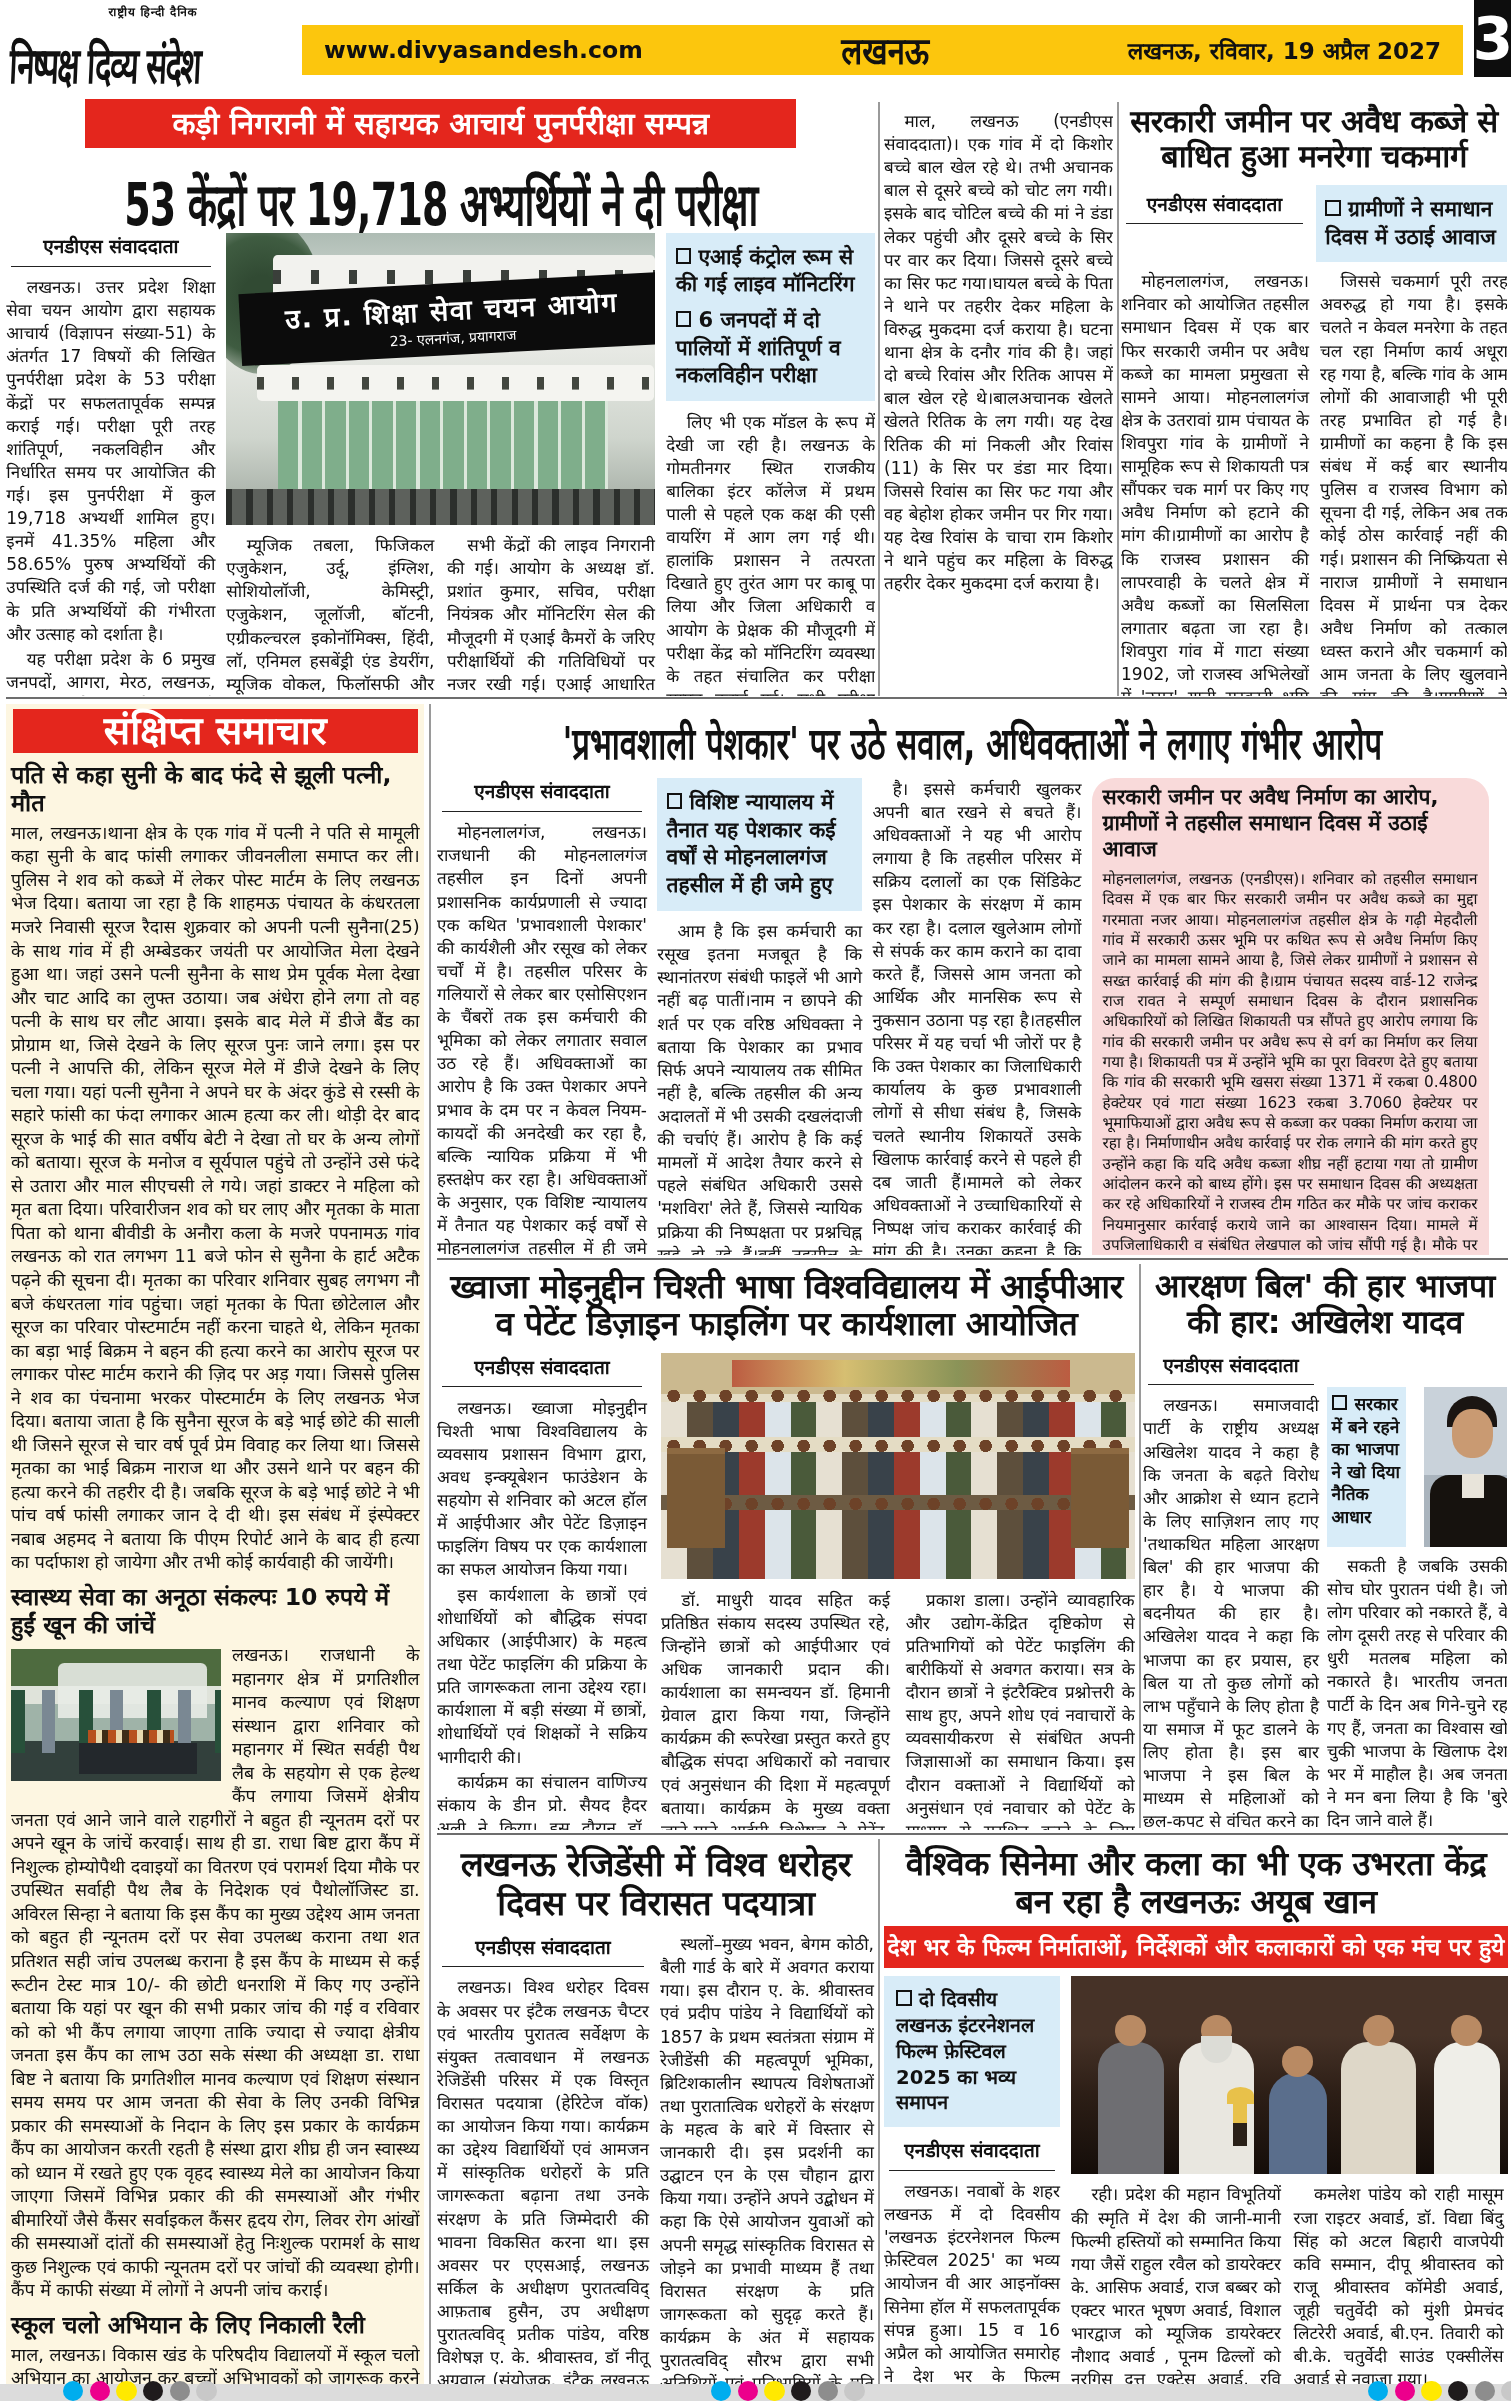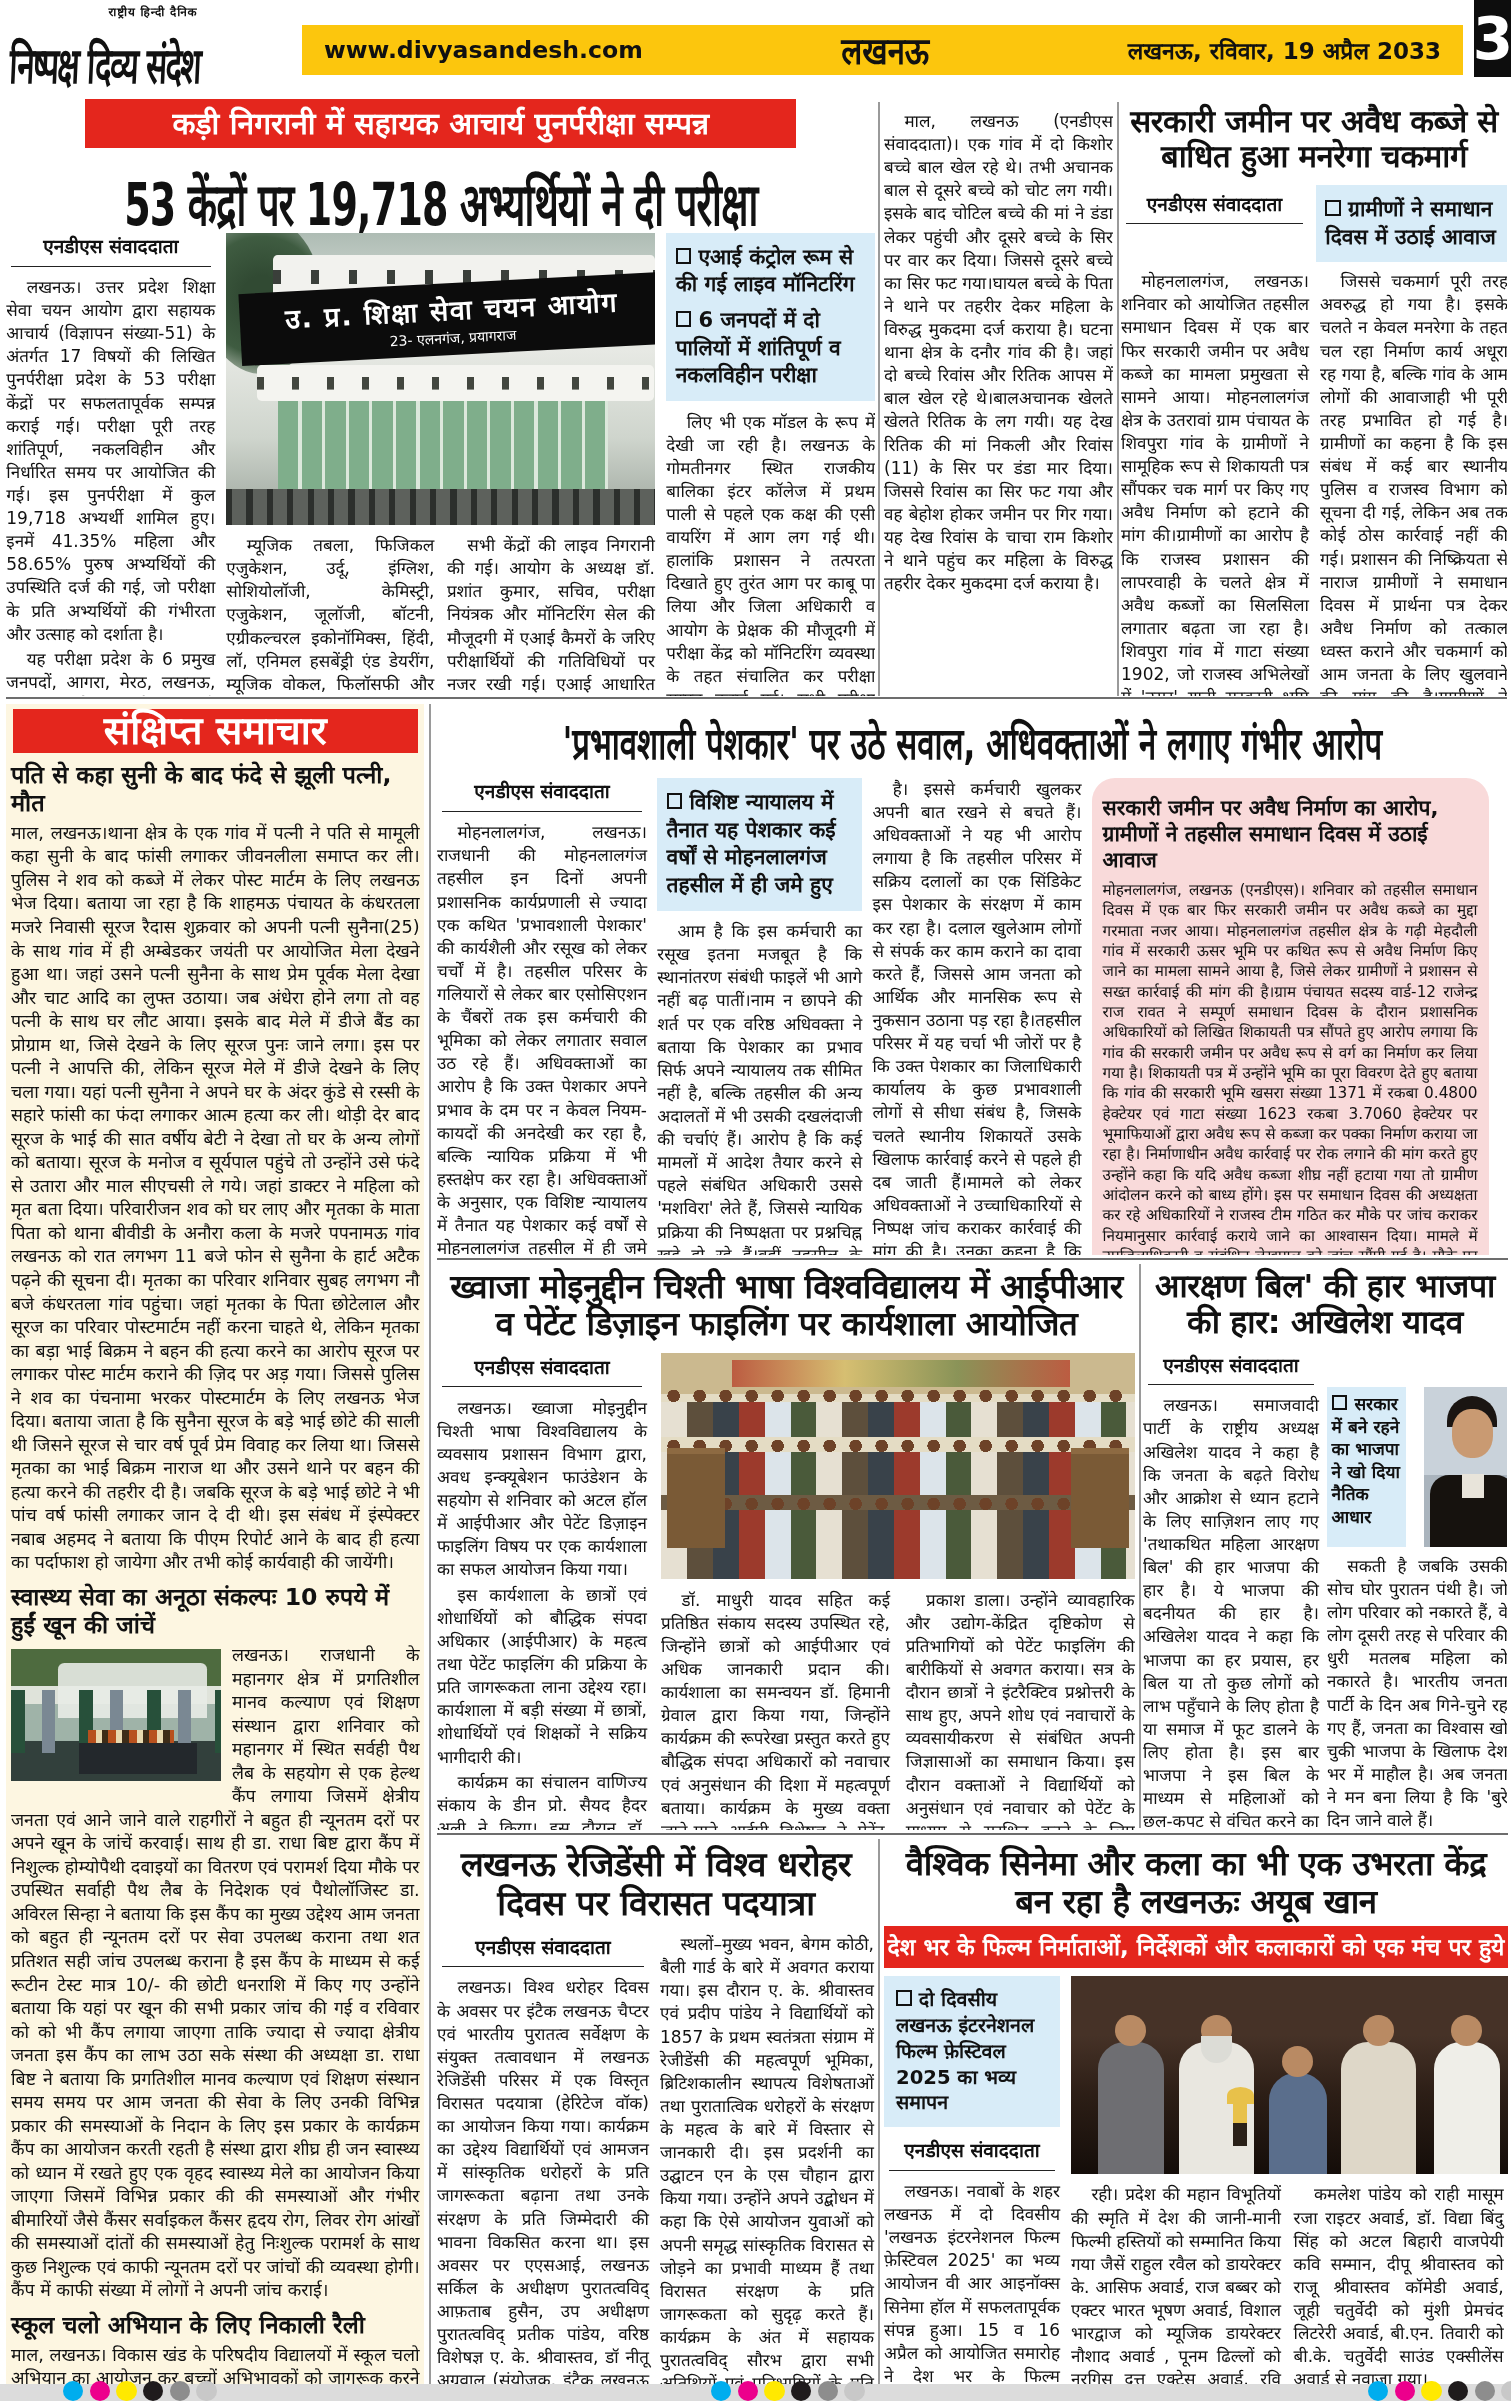--- a/index.html
+++ b/index.html
@@ -85,21 +85,21 @@
         background:repeating-linear-gradient(90deg,#b8511e 0 7.9px,#e8d9b0 7.9px 14px,#3d2c18 14px 20.4px);}
   
   .modE{left:437px;top:704px;width:1071px;height:551px;}
   .headE{font-size:31px;font-weight:bold;white-space:nowrap;text-align:center;transform:scale(1,1.42);
         transform-origin:center top;height:52px;margin-top:7.9px;}
   .rowE{display:flex;gap:10.2px;margin-top:14px;}
   .colE1{width:210px;flex:none;}
   .colE2{width:205px;flex:none;}
   .colE3{width:209px;flex:none;}
   .colE4{width:397px;flex:none;}
-  .pinkbox{background:#f9dada;padding:17px 11px;box-sizing:border-box;height:575px;overflow:hidden;border-radius:23px;}
+  .pinkbox{background:#f9dada;padding:6px 11px;box-sizing:border-box;height:575px;overflow:hidden;border-radius:23px;}
   .pinkbox .ph{font-weight:bold;font-size:21px;line-height:1.25;margin-bottom:6.3px;}
   .pinkbox .pb{font-size:15.3px;line-height:1.33;text-align:justify;}
   
   .modF{left:437px;top:1263px;width:699px;height:567px;}
   .modF .h2{font-size:33px;}
   .rowF{display:flex;gap:14px;margin-top:11px;}
   .colF1{width:210px;flex:none;}
   .colF2{width:474px;flex:none;}
   .crowd{width:474px;height:226px;background:linear-gradient(180deg,#cbb98f 0 18%,#e4dcc4 18% 55%,#6d5b43 55% 100%);}
   .c-banner{position:absolute;left:71px;top:6.3px;width:338px;height:27px;
@@ -167,21 +167,21 @@
 
 <div class="page">
 
   <div class="logo">
     <div class="tagline">राष्ट्रीय हिन्दी दैनिक</div>
     <div class="masthead">निष्पक्ष दिव्य संदेश</div>
   </div>
   <div class="topbar">
     <span class="web">www.divyasandesh.com</span>
     <span class="edition">लखनऊ</span>
-    <span class="dateline">लखनऊ, रविवार, 19 अप्रैल 2033</span>
+    <span class="dateline">लखनऊ, रविवार, 19 अप्रैल 2027</span>
   </div>
   <div class="pageno">3</div>
 
   <div class="mod modA">
     <div class="kicker">कड़ी निगरानी में सहायक आचार्य पुनर्परीक्षा सम्पन्न</div>
     <div class="bighead">53 केंद्रों पर 19,718 अभ्यर्थियों ने दी परीक्षा</div>
     <div class="rowA">
       <div class="colA1 body">
         <div class="byline">एनडीएस संवाददाता</div>
         <p>लखनऊ। उत्तर प्रदेश शिक्षा सेवा चयन आयोग द्वारा सहायक आचार्य (विज्ञापन संख्या-51) के अंतर्गत 17 विषयों की लिखित पुनर्परीक्षा प्रदेश के 53 परीक्षा केंद्रों पर सफलतापूर्वक सम्पन्न कराई गई। परीक्षा पूरी तरह शांतिपूर्ण, नकलविहीन और निर्धारित समय पर आयोजित की गई। इस पुनर्परीक्षा में कुल 19,718 अभ्यर्थी शामिल हुए। इनमें 41.35% महिला और 58.65% पुरुष अभ्यर्थियों की उपस्थिति दर्ज की गई, जो परीक्षा के प्रति अभ्यर्थियों की गंभीरता और उत्साह को दर्शाता है।</p>

